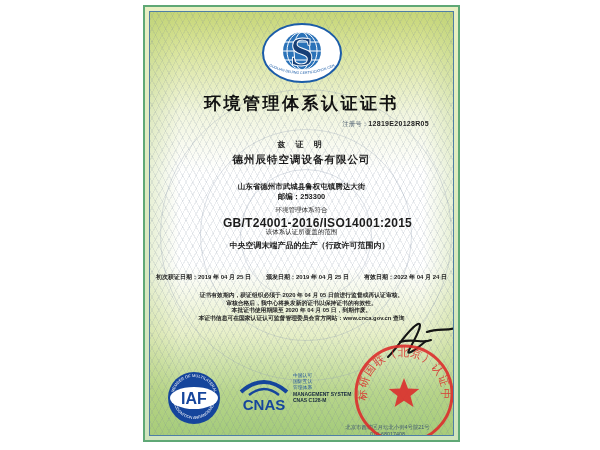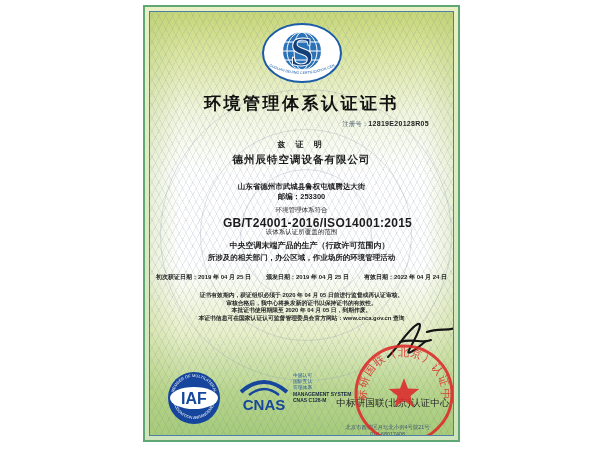--- a/index.html
+++ b/index.html
@@ -84,21 +84,20 @@
     </div>
 
     <div class="c company">德州辰特空调设备有限公司</div>
     <div class="c certify">兹 证 明</div>
     <div class="c addr">山东省德州市武城县鲁权屯镇腾达大街</div>
     <div class="c post">邮编：253300</div>
     <div class="c conform">环境管理体系符合</div>
     <div class="c standard">GB/T24001-2016/ISO14001:2015</div>
     <div class="c scopehead">该体系认证所覆盖的范围</div>
     <div class="c scope1">中央空调末端产品的生产（行政许可范围内）</div>
-    <div class="c scope2">所涉及的相关部门，办公区域，作业场所的环境管理活动</div>
 
     <div class="c dates">
       <span><span>初次获证日期：</span><span>2019 年 04 月 25 日</span></span>
       <span><span>颁发日期：</span><span>2019 年 04 月 25 日</span></span>
       <span><span>有效日期：</span><span>2022 年 04 月 24 日</span></span>
     </div>
 
     <div class="c notes">
       <div>证书有效期内，获证组织必须于 2020 年 04 月 05 日前进行监督或再认证审核。</div>
       <div>审核合格后，我中心将换发新的证书以保持证书的有效性。</div>
@@ -137,21 +136,20 @@
     </div>
 
     <div class="cnastext">
       <div class="zh">中国认可</div>
       <div class="zh">国际互认</div>
       <div class="zh">管理体系</div>
       <div class="en">MANAGEMENT SYSTEM</div>
       <div class="en">CNAS C128-M</div>
     </div>
 
-    <div class="centername">中标研国联(北京)认证中心</div>
 
     <div class="seal">
       <svg width="104" height="104" viewBox="0 0 104 104">
         <circle cx="52" cy="52" r="48" fill="none" stroke="#dd2a2a" stroke-width="3"></circle>
         <polygon points="52,36 56,46.5 67.2,47.1 58.5,54.1 61.4,64.9 52,58.8 42.6,64.9 45.5,54.1 36.8,47.1 48,46.5" fill="#dd2a2a"></polygon>
         <path id="sealArc" d="M 16,64 A 38,38 0 1 1 88,64" fill="none"></path>
         <text font-size="11" fill="#dd2a2a" letter-spacing="1">
           <textPath href="#sealArc" startOffset="50%" text-anchor="middle">中标研国联（北京）认证中心</textPath>
         </text>
       </svg>

